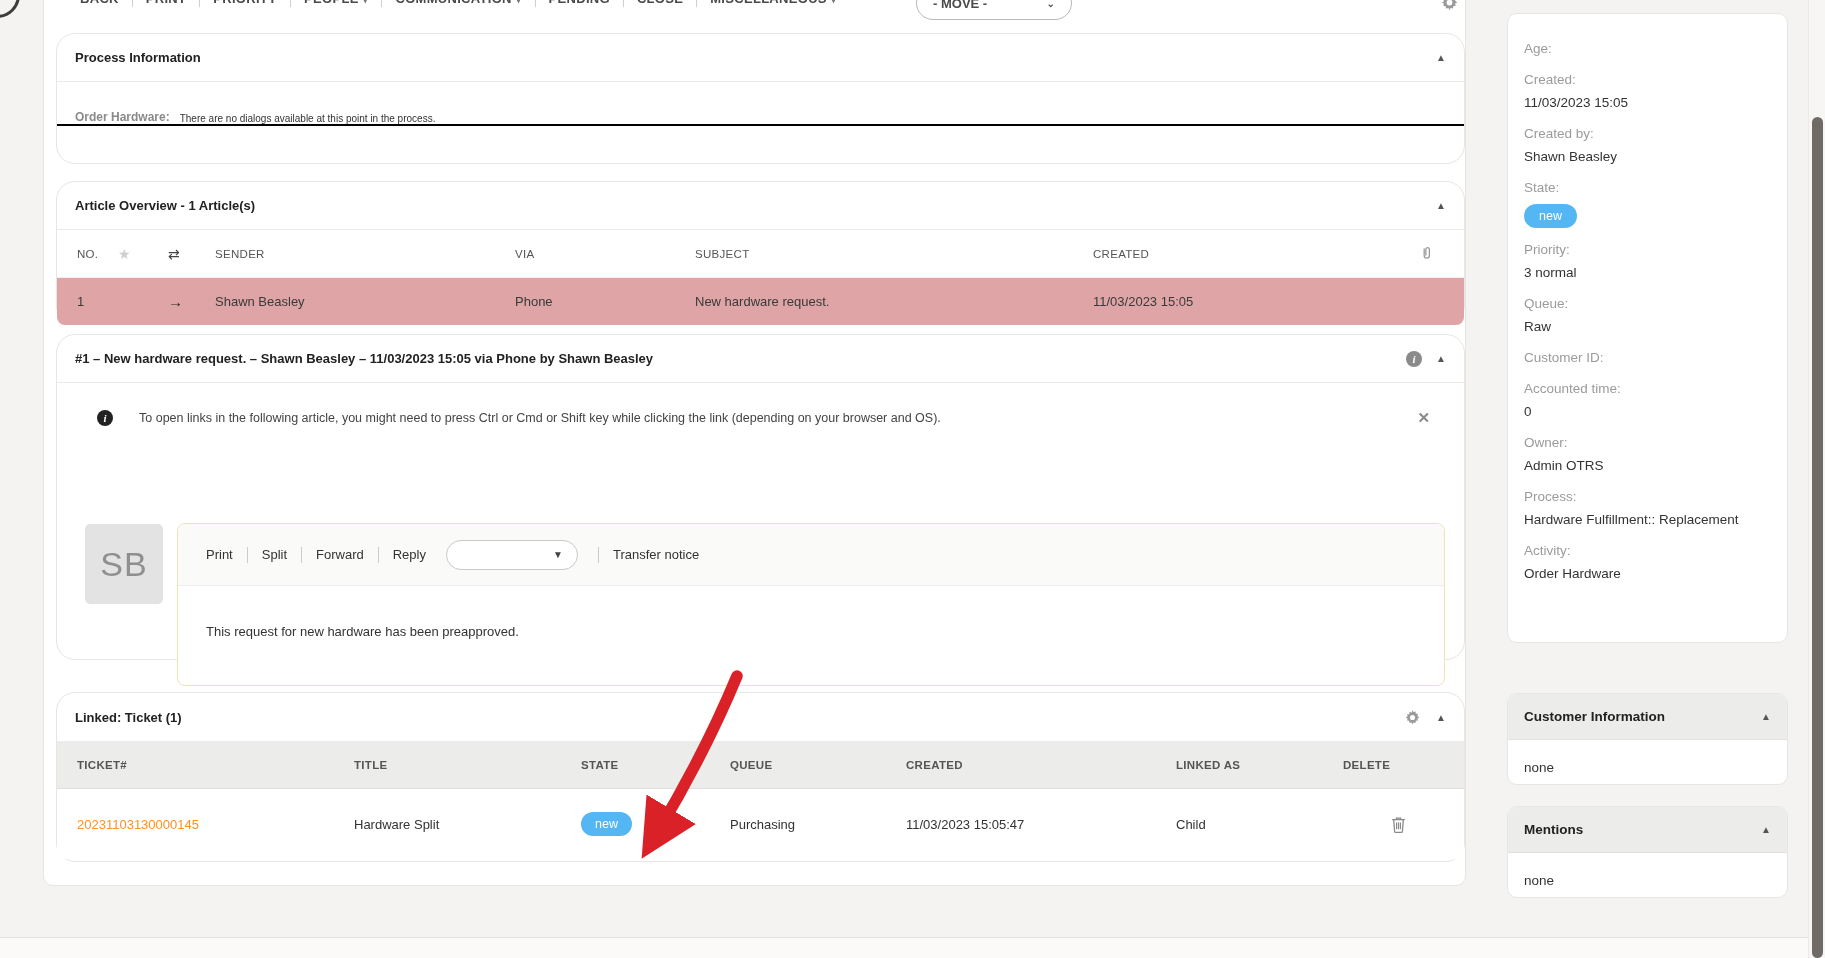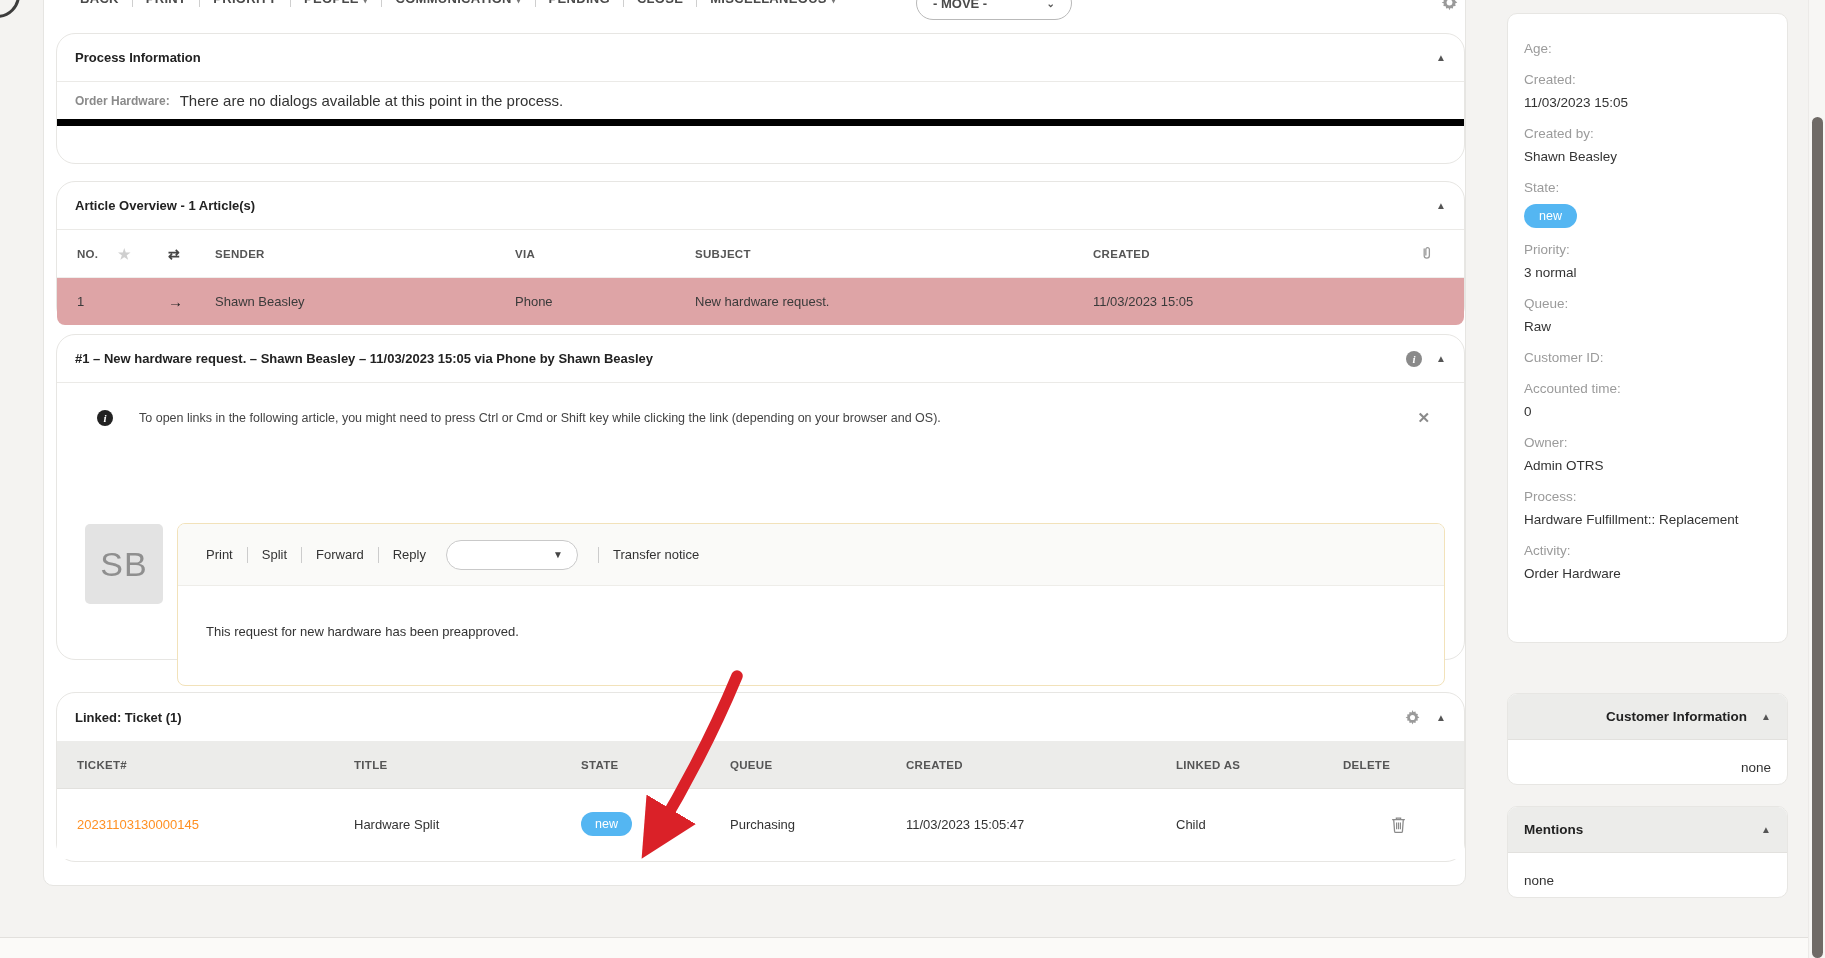--- a/index.html
+++ b/index.html
@@ -26,29 +26,29 @@
   
   .widget { position:absolute; left:56px; width:1409px; background:#fff; border:1px solid #e7e6e3;
     border-radius:19px; z-index:2; }
   .w-header { height:48px; display:flex; align-items:center; padding:0 18px; border-bottom:1px solid #ebeae7; }
   .w-title { font-size:13px; font-weight:bold; color:#222; }
   .w-spacer { flex:1; }
   .w-collapse { font-size:10px; color:#555; cursor:pointer; margin-left:14px; }
   .icon-btn { cursor:pointer; display:flex; align-items:center; }
 
   
-  .process-row { height:44px; display:flex; align-items:center; padding:0 18px; border-bottom:7px solid #000000; }
+  .process-row { height:44px; display:flex; align-items:flex-end; padding:0 18px; border-bottom:2px solid #000000; }
   .process-label { font-size:12px; font-weight:bold; color:#8a8a8a; margin-right:10px; }
-  .process-msg { font-size:15px; color:#333; }
+  .process-msg { font-size:10px; color:#333; }
 
   
   .ao-grid { display:grid; grid-template-columns:41px 50px 47px 300px 180px 398px 1fr 44px;
     align-items:center; padding-left:20px; }
   .ao-head { height:48px; border-bottom:1px solid #efeeec; }
-  .ao-col { font-size:11.5px; font-weight:bold; color:#555; letter-spacing:.3px; }
+  .ao-col { font-size:11.5px; font-weight:normal; color:#555; letter-spacing:.3px; }
   .ao-row { height:47px; background:#dea4a6; border-radius:0 0 8px 8px; cursor:pointer; }
   .ao-cell { font-size:13px; color:#3a3a3a; }
   .star-ico { color:#cfcfcf; font-size:14px; }
   .swap-ico { color:#444; font-size:14px; }
   .arrow-ico { color:#222; font-size:15px; font-weight:bold; }
 
   
   .notice-row { display:flex; align-items:center; padding:26px 34px 0 40px; }
   .notice-text { font-size:12.5px; color:#444; margin-left:26px; flex:1; }
   .notice-close { color:#8a8a8a; font-size:15px; font-weight:bold; cursor:pointer; }
@@ -302,21 +302,21 @@
   <div class="side-field">
     <div class="side-label">Process:</div>
     <div class="side-value">Hardware Fulfillment:: Replacement</div>
   </div>
   <div class="side-field">
     <div class="side-label">Activity:</div>
     <div class="side-value">Order Hardware</div>
   </div>
 </div>
 
-<div class="side-card" style="top:693px; height:92px;text-align:right;">
+<div class="side-card" style="top:693px; height:92px;">
   <div class="side-widget-header">
     <span class="side-widget-title">Customer Information</span>
     <span class="w-collapse">▲</span>
   </div>
   <div class="side-widget-body">none</div>
 </div>
 
 <div class="side-card" style="top:806px; height:92px;">
   <div class="side-widget-header">
     <span class="side-widget-title">Mentions</span>

